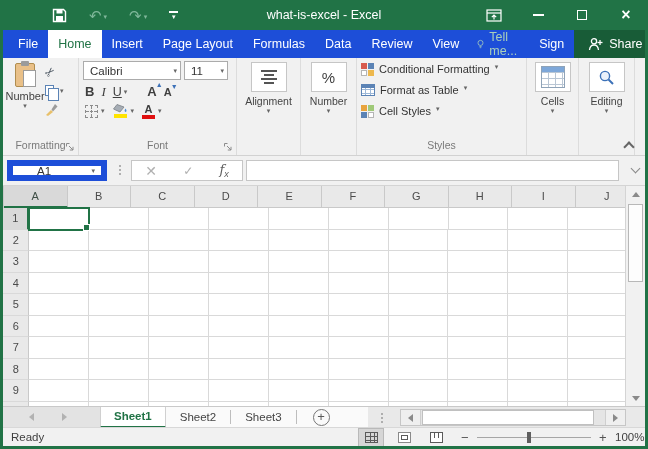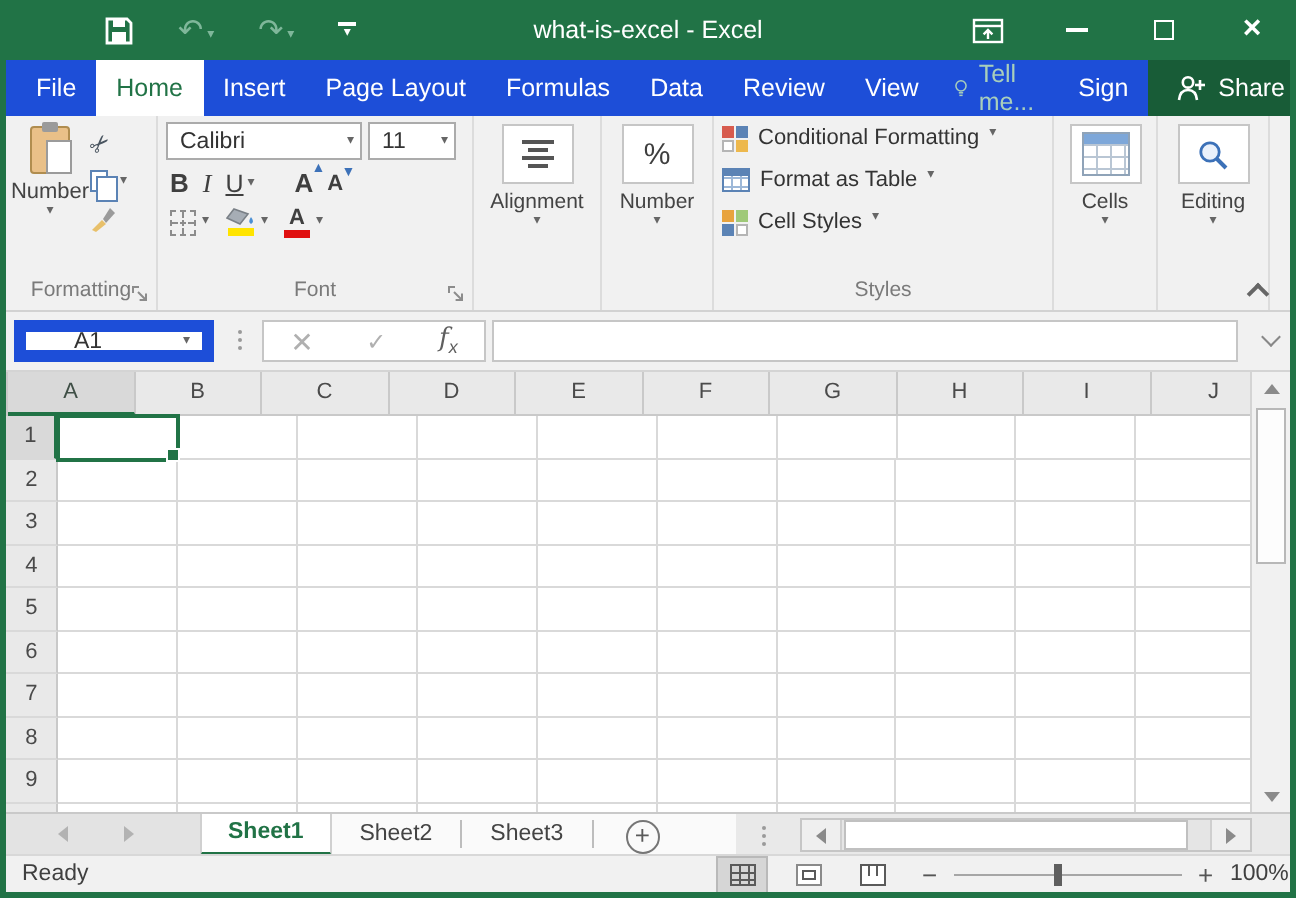--- a/index.html
+++ b/index.html
@@ -149,21 +149,21 @@
   .vscroll { position:absolute; right:3px; top:186px; width:20px; height:220px; background:#f1f1f1; border-left:1px solid #d4d4d4; }
   .sarr { position:absolute; left:0; width:100%; height:16px; display:flex; align-items:center; justify-content:center; }
   .tri-u { width:0; height:0; border-left:4px solid transparent; border-right:4px solid transparent; border-bottom:5px solid #8a8a8a; }
   .tri-d { width:0; height:0; border-left:4px solid transparent; border-right:4px solid transparent; border-top:5px solid #8a8a8a; }
   .tri-l { width:0; height:0; border-top:4px solid transparent; border-bottom:4px solid transparent; border-right:5px solid #8a8a8a; }
   .tri-r { width:0; height:0; border-top:4px solid transparent; border-bottom:4px solid transparent; border-left:5px solid #8a8a8a; }
   .vthumb { position:absolute; left:2px; right:2px; top:18px; height:78px; background:#fdfdfd; border:1px solid #b8b8b8; }
 
   
   .sheetbar { position:absolute; left:3px; right:3px; top:406px; height:21px; background:#e9e9e9; border-top:1px solid #c9c9c9; }
-  .tabstrip { position:absolute; left:97px; top:0; width:268px; height:100%; background:#fafafa; display:flex; align-items:center; }
+  .tabstrip { position:absolute; left:97px; top:0; width:268px; height:100%; background:#fafafa; display:flex; align-items:flex-start; }
   .tabnav { position:absolute; left:0; top:0; width:97px; height:100%; background:#e3e3e3; display:flex; align-items:center; gap:28px; padding-left:26px; }
   .stab { padding:0 13px; line-height:19px; font-size:11.5px; color:#444; }
   .stab.active { background:#fff; color:#217346; font-weight:bold; border-bottom:2px solid #217346; border-left:1px solid #d0d0d0; border-right:1px solid #d0d0d0; }
   .stab.plain { border-right:1px solid #bdbdbd; margin:3px 0; line-height:14px; padding:0 14px; }
   .addsheet { width:17px; height:17px; margin:2px 0 0 16px; border:1px solid #767676; border-radius:50%; color:#5a5a5a; font-size:13px; line-height:14px; text-align:center; }
   .sheet-dots { position:absolute; left:378px; top:6px; width:2px; height:2px; background:#9a9a9a; border-radius:50%; box-shadow:0 4px 0 #9a9a9a, 0 8px 0 #9a9a9a; }
   .hscroll { position:absolute; left:397px; top:2px; width:226px; height:17px; background:#e5e5e5; border:1px solid #c6c6c6; }
   .hs-larr, .hs-rarr { position:absolute; top:0; width:20px; height:15px; display:flex; align-items:center; justify-content:center; background:#efefef; }
   .hs-larr { left:0; border-right:1px solid #cfcfcf; }
   .hs-rarr { right:0; border-left:1px solid #cfcfcf; }

